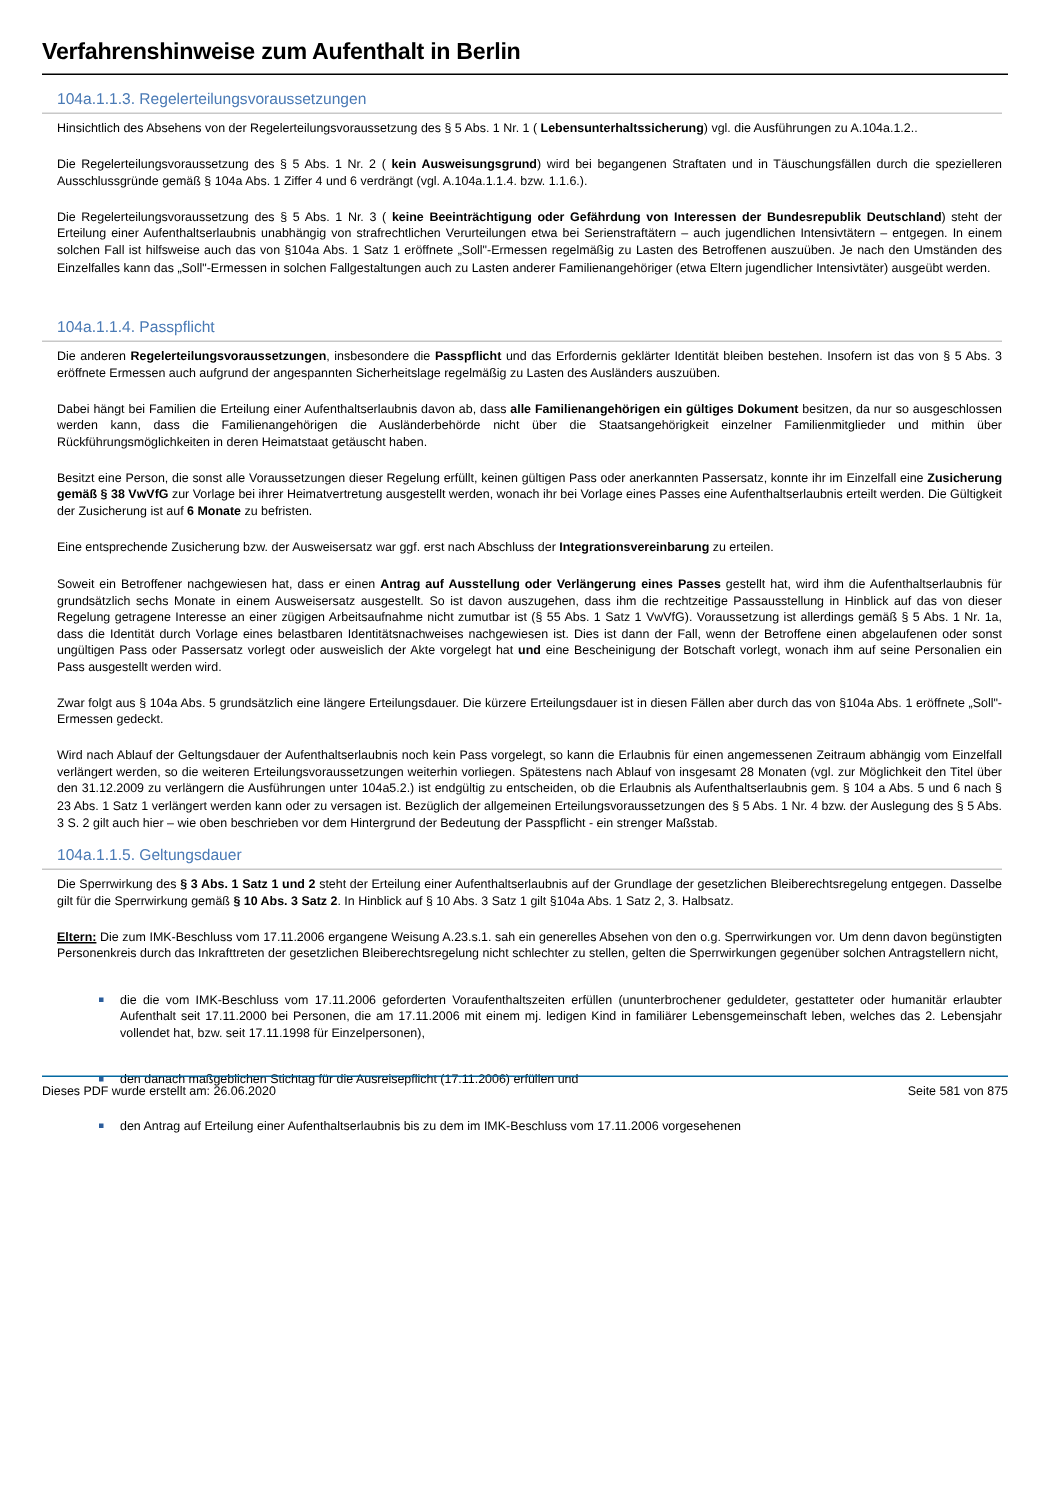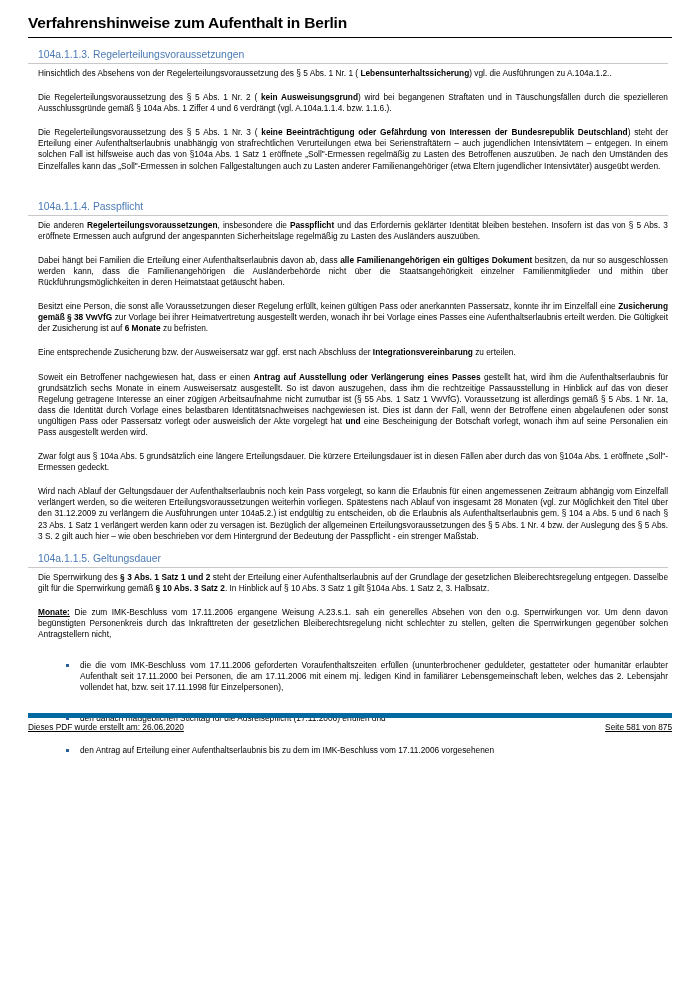--- a/index.html
+++ b/index.html
@@ -14,21 +14,21 @@
     color: #000000;
     font-size: 8.2px;
     position: relative;
     overflow: hidden;
   }
   .page {
     position: relative;
     width: 700px;
     height: 746px;
     box-sizing: border-box;
-    padding: 14px 28px 0 28px;
+    padding: 26px 28px 0 28px;
   }
   .doc-title {
     font-size: 15.5px;
     font-weight: bold;
     letter-spacing: -0.2px;
     margin: 0 0 5px 0;
     color: #000;
   }
   .title-rule {
     border: 0;
@@ -88,26 +88,25 @@
     top: 4px;
     width: 3px;
     height: 3px;
     background: #2b5d9b;
   }
   .footer {
     position: absolute;
     left: 28px;
     right: 28px;
     bottom: 14px;
-    border-top: 5px solid #0369a1;
+    border-top: 1px solid #0369a1;
     padding-top: 4px;
     display: flex;
     justify-content: space-between;
     font-size: 8.3px;
-    text-decoration: underline;
   }
 </style>
 </head>
 <body>
 
 <div class="page">
 
   <h1 class="doc-title">Verfahrenshinweise zum Aufenthalt in Berlin</h1>
   <hr class="title-rule">
 
@@ -136,21 +135,21 @@
       <p class="t">Soweit ein Betroffener nachgewiesen hat, dass er einen <b>Antrag auf Ausstellung oder Verlängerung eines Passes</b> gestellt hat, wird ihm die Aufenthaltserlaubnis für grundsätzlich sechs Monate in einem Ausweisersatz ausgestellt. So ist davon auszugehen, dass ihm die rechtzeitige Passausstellung in Hinblick auf das von dieser Regelung getragene Interesse an einer zügigen Arbeitsaufnahme nicht zumutbar ist (§ 55 Abs. 1 Satz 1 VwVfG). Voraussetzung ist allerdings gemäß § 5 Abs. 1 Nr. 1a, dass die Identität durch Vorlage eines belastbaren Identitätsnachweises nachgewiesen ist. Dies ist dann der Fall, wenn der Betroffene einen abgelaufenen oder sonst ungültigen Pass oder Passersatz vorlegt oder ausweislich der Akte vorgelegt hat <b>und</b> eine Bescheinigung der Botschaft vorlegt, wonach ihm auf seine Personalien ein Pass ausgestellt werden wird.</p>
       <p class="t">Zwar folgt aus § 104a Abs. 5 grundsätzlich eine längere Erteilungsdauer. Die kürzere Erteilungsdauer ist in diesen Fällen aber durch das von §104a Abs. 1 eröffnete „Soll"- Ermessen gedeckt.</p>
       <p class="t">Wird nach Ablauf der Geltungsdauer der Aufenthaltserlaubnis noch kein Pass vorgelegt, so kann die Erlaubnis für einen angemessenen Zeitraum abhängig vom Einzelfall verlängert werden, so die weiteren Erteilungsvoraussetzungen weiterhin vorliegen. Spätestens nach Ablauf von insgesamt 28 Monaten (vgl. zur Möglichkeit den Titel über den 31.12.2009 zu verlängern die Ausführungen unter 104a5.2.) ist endgültig zu entscheiden, ob die Erlaubnis als Aufenthaltserlaubnis gem. § 104 a Abs. 5 und 6 nach § 23 Abs. 1 Satz 1 verlängert werden kann oder zu versagen ist. Bezüglich der allgemeinen Erteilungsvoraussetzungen des § 5 Abs. 1 Nr. 4 bzw. der Auslegung des § 5 Abs. 3 S. 2 gilt auch hier – wie oben beschrieben vor dem Hintergrund der Bedeutung der Passpflicht - ein strenger Maßstab.</p>
     </div>
 
     <h2 class="sec">104a.1.1.5. Geltungsdauer</h2>
     <hr class="sec-rule">
 
     <div class="indent">
       <p class="t">Die Sperrwirkung des <b>§ 3 Abs. 1 Satz 1 und 2</b> steht der Erteilung einer Aufenthaltserlaubnis auf der Grundlage der gesetzlichen Bleiberechtsregelung entgegen. Dasselbe gilt für die Sperrwirkung gemäß <b>§ 10 Abs. 3 Satz 2</b>. In Hinblick auf § 10 Abs. 3 Satz 1 gilt §104a Abs. 1 Satz 2, 3. Halbsatz.</p>
-      <p class="t"><b><u>Monate:</u></b> Die zum IMK-Beschluss vom 17.11.2006 ergangene Weisung A.23.s.1. sah ein generelles Absehen von den o.g. Sperrwirkungen vor. Um denn davon begünstigten Personenkreis durch das Inkrafttreten der gesetzlichen Bleiberechtsregelung nicht schlechter zu stellen, gelten die Sperrwirkungen gegenüber solchen Antragstellern nicht,</p>
+      <p class="t"><b><u>Eltern:</u></b> Die zum IMK-Beschluss vom 17.11.2006 ergangene Weisung A.23.s.1. sah ein generelles Absehen von den o.g. Sperrwirkungen vor. Um denn davon begünstigten Personenkreis durch das Inkrafttreten der gesetzlichen Bleiberechtsregelung nicht schlechter zu stellen, gelten die Sperrwirkungen gegenüber solchen Antragstellern nicht,</p>
 
       <ul class="bullets">
         <li>die die vom IMK-Beschluss vom 17.11.2006 geforderten Voraufenthaltszeiten erfüllen (ununterbrochener geduldeter, gestatteter oder humanitär erlaubter Aufenthalt seit 17.11.2000 bei Personen, die am 17.11.2006 mit einem mj. ledigen Kind in familiärer Lebensgemeinschaft leben, welches das 2. Lebensjahr vollendet hat, bzw. seit 17.11.1998 für Einzelpersonen),</li>
         <li>den danach maßgeblichen Stichtag für die Ausreisepflicht (17.11.2006) erfüllen und</li>
         <li>den Antrag auf Erteilung einer Aufenthaltserlaubnis bis zu dem im IMK-Beschluss vom 17.11.2006 vorgesehenen</li>
       </ul>
     </div>
 
   </div>
 

